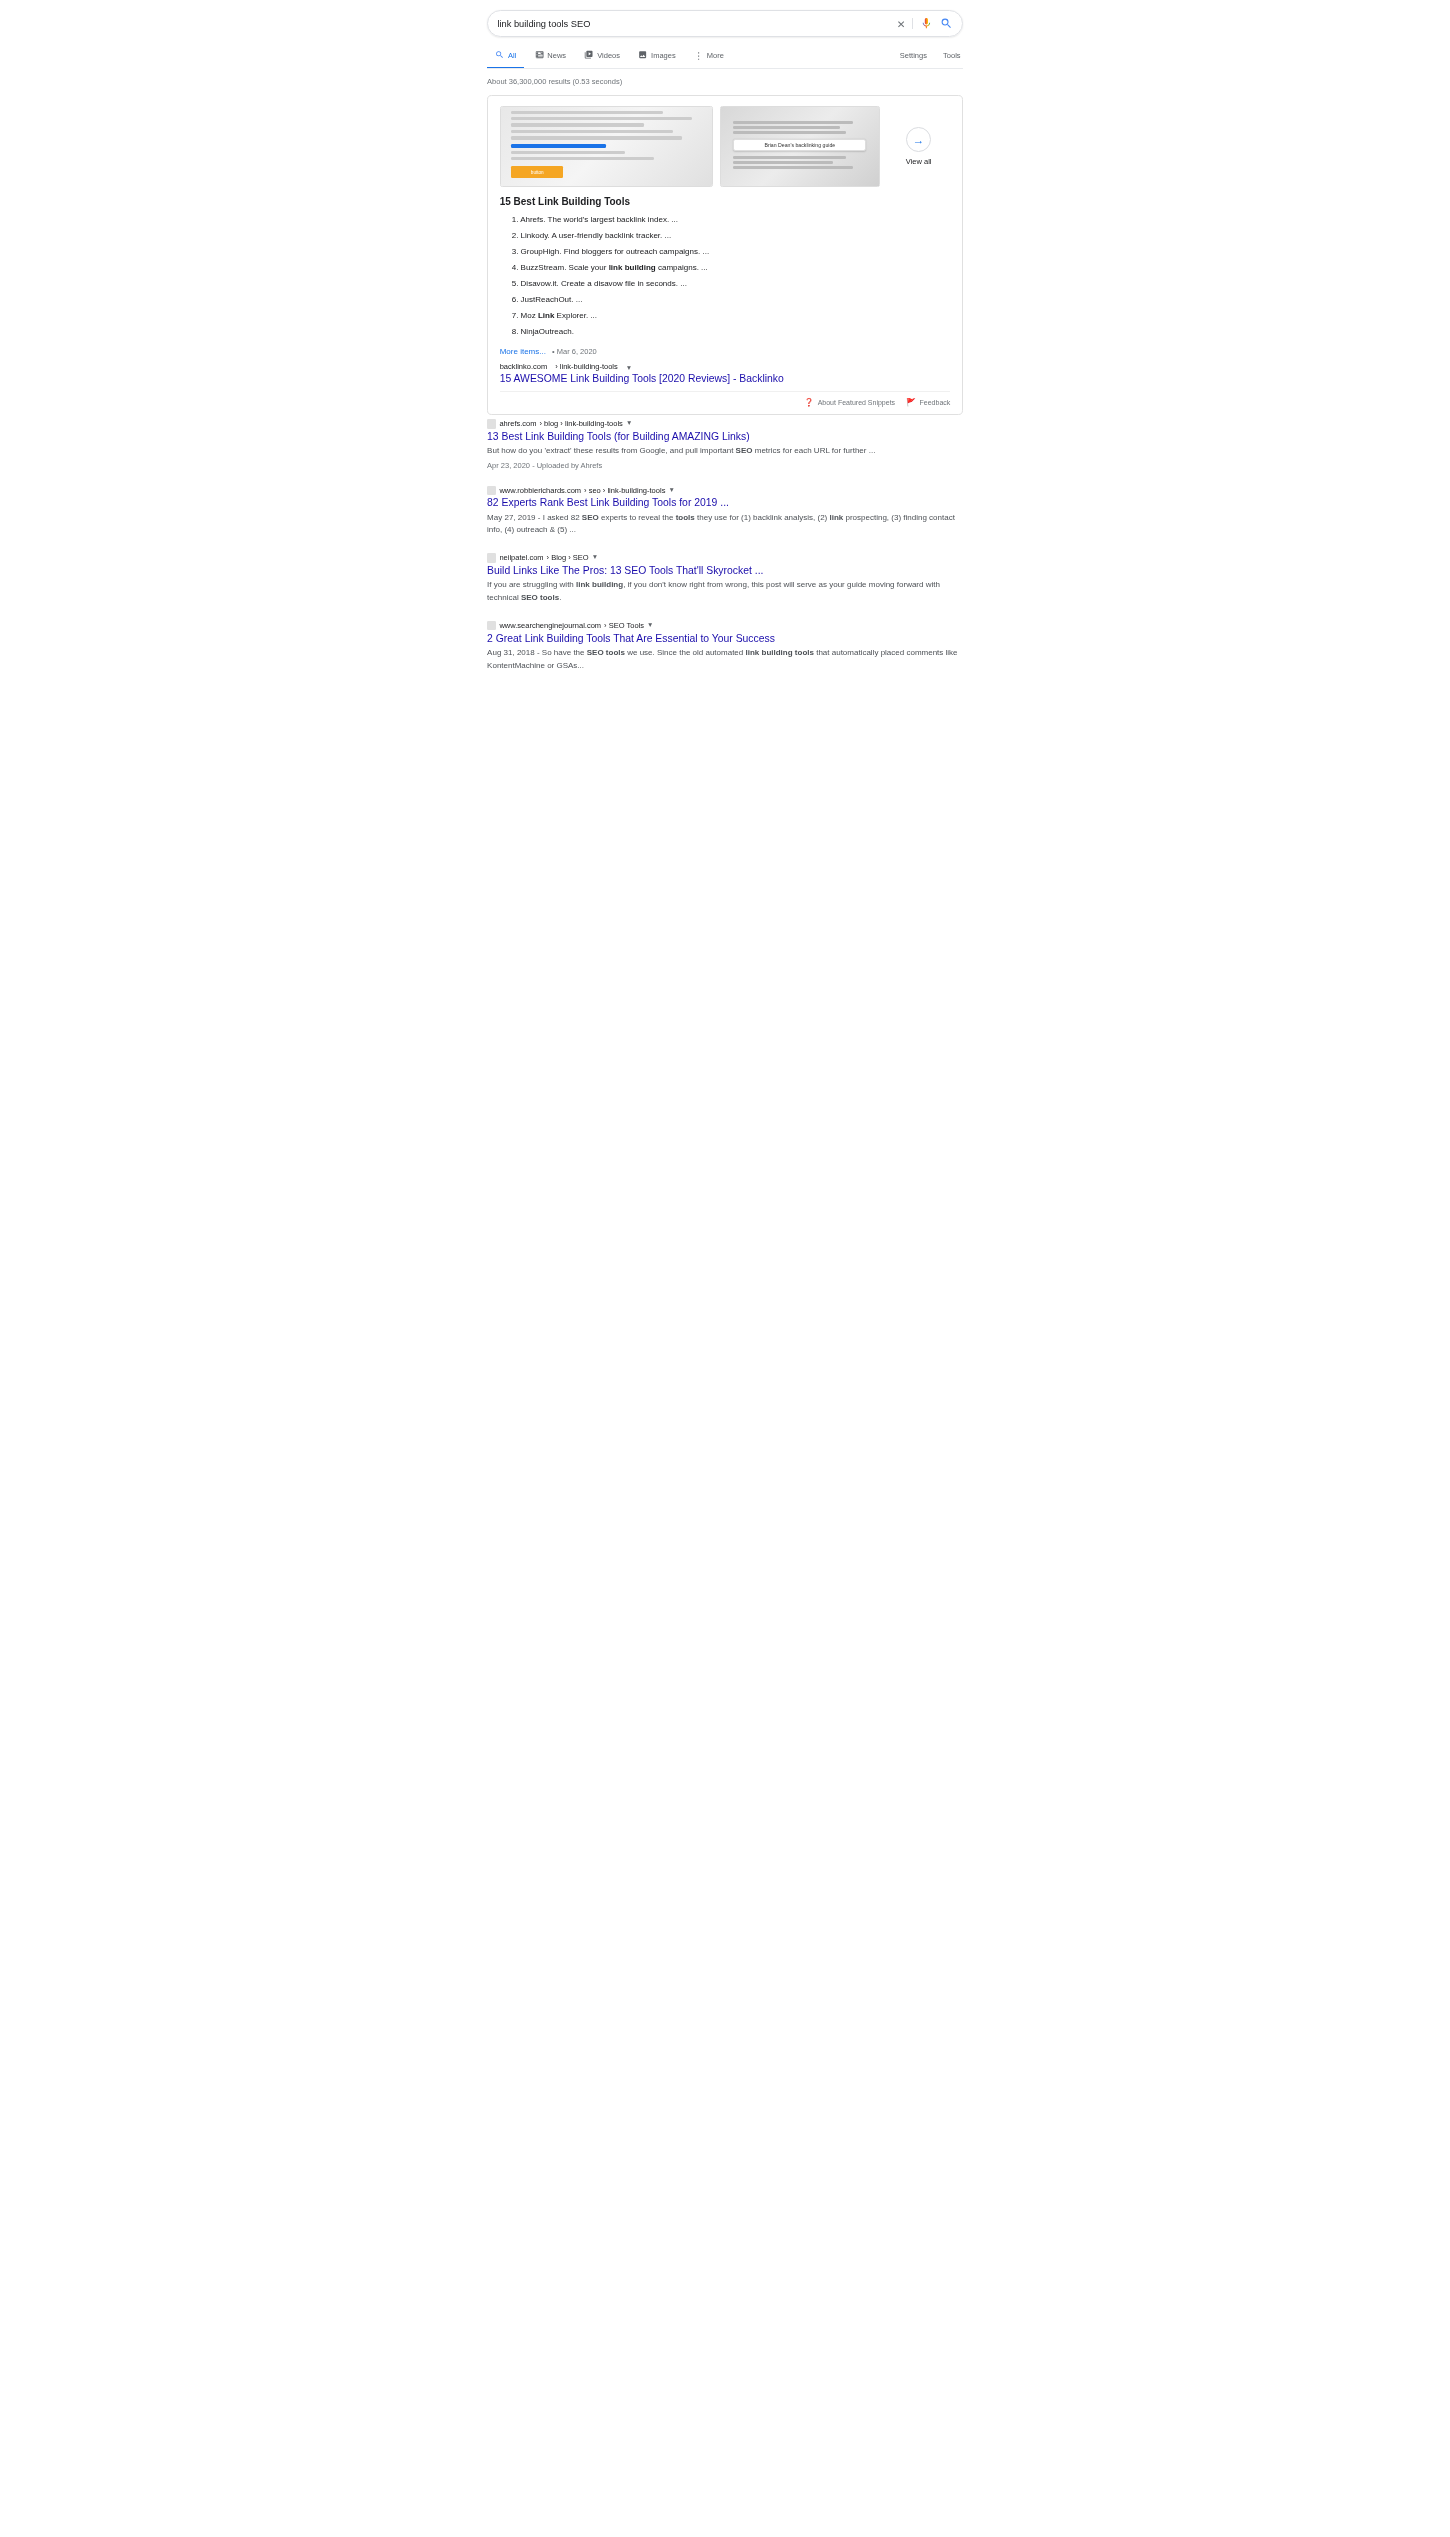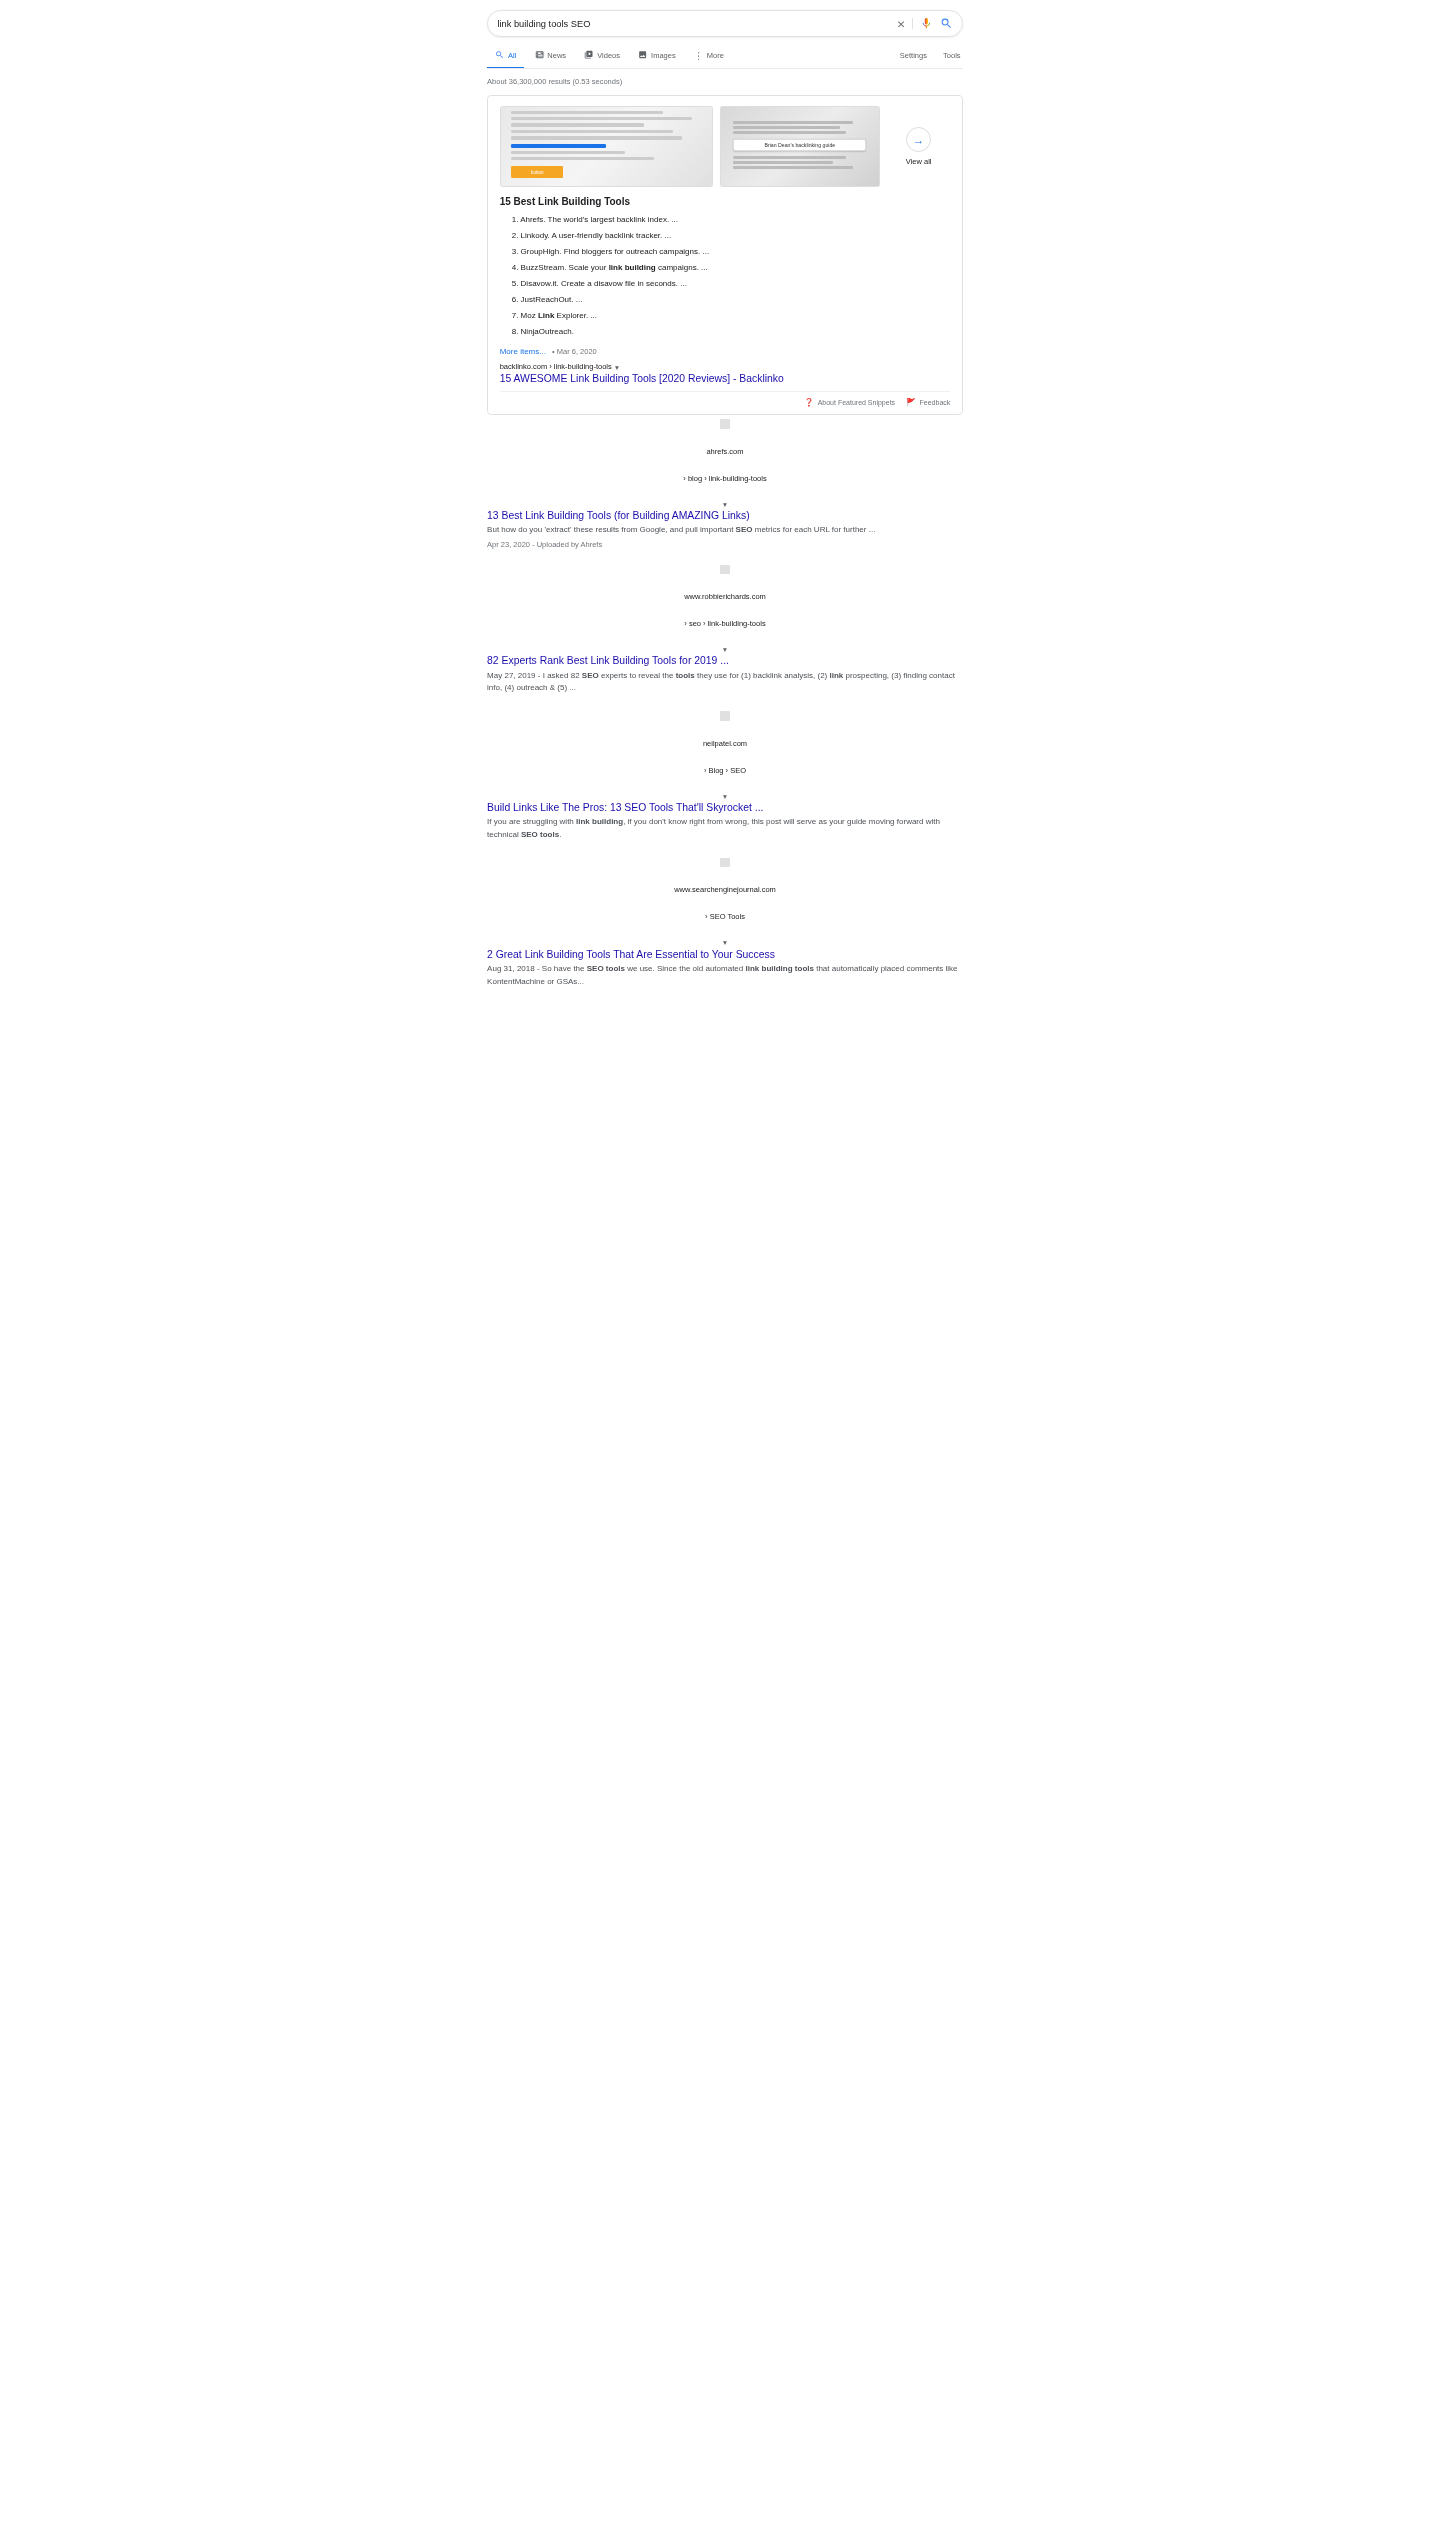--- a/index.html
+++ b/index.html
@@ -179,21 +179,21 @@
       margin-left: 3.5px;
     }
     .snippet-source {
       margin-top: 5.8px;
     }
     .source-url {
       font-size: 7.5px;
       color: #202124;
       display: flex;
       align-items: flex-end;
-      gap: 2px;
+      gap: 8px;
       margin-bottom: 2.3px;
     }
     .source-dropdown {
       color: #5f6368;
       font-size: 6.4px;
     }
     .result-title-link {
       font-size: 10.4px;
       color: #1a0dab;
       text-decoration: none;
@@ -220,26 +220,25 @@
       font-size: 8px;
     }
 
     
     .search-result {
       margin-bottom: 16px;
       padding-bottom: 0;
     }
     .result-url-line {
       display: flex;
-      align-items: center;
-      gap: 18px;
+      align-items: flex-start;
+      gap: 3px;
       font-size: 7.5px;
       color: #202124;
       margin-bottom: 2.3px;
-      flex-direction: column;
     }
     .result-desc {
       font-size: 8px;
       color: #4d5156;
       line-height: 1.6;
       margin-top: 3.5px;
     }
     .result-date {
       font-size: 7.5px;
       color: #70757a;

